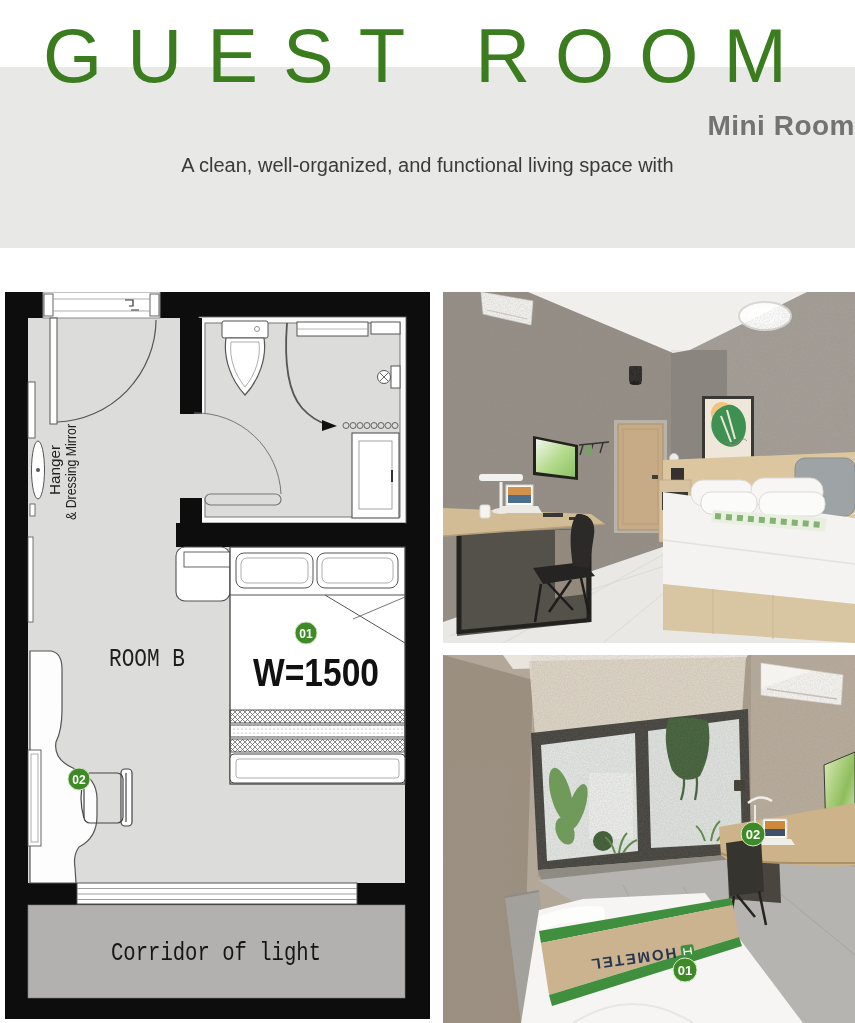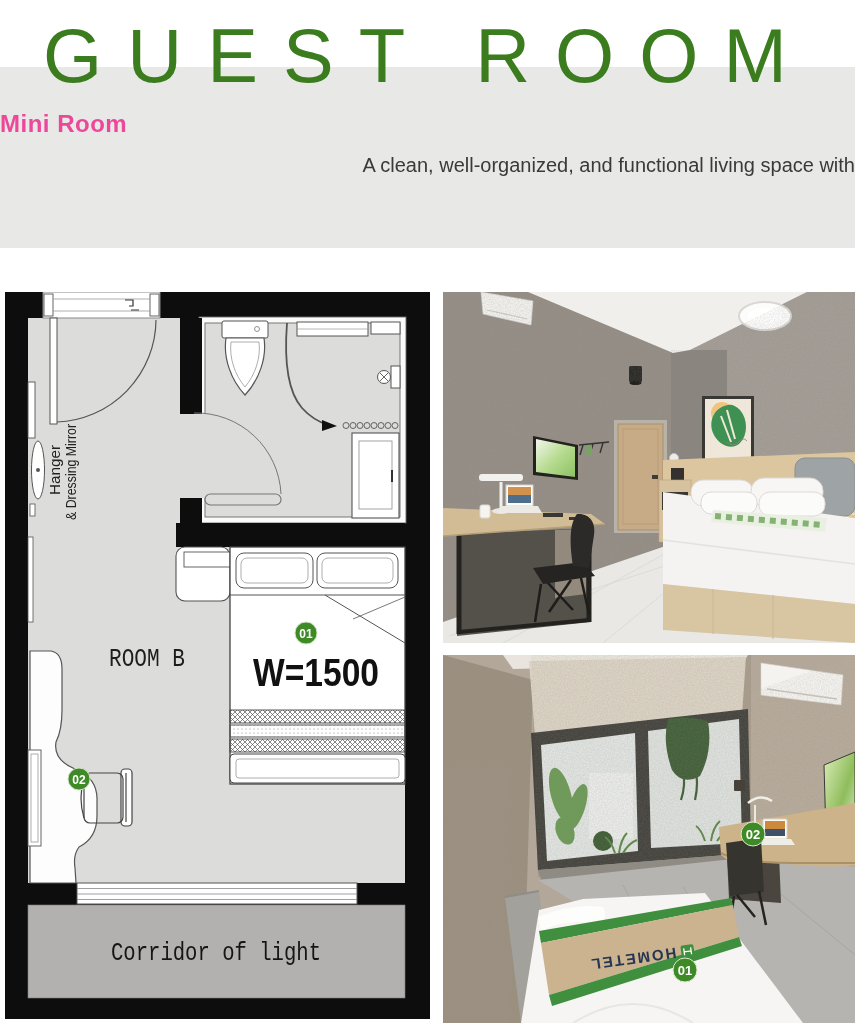--- a/index.html
+++ b/index.html
@@ -2,23 +2,23 @@
 <html><head>
 <meta charset="utf-8">
 <style>
   html,body{margin:0;padding:0;background:#fff;}
   .page{position:relative;width:855px;height:1023px;background:#ffffff;overflow:hidden;
         font-family:"Liberation Sans", sans-serif;}
   .gray-band{position:absolute;left:0;top:67px;width:855px;height:181px;background:#e8e8e7;}
   .main-title{position:absolute;left:0;top:14px;width:855px;text-align:center;
       font-size:76px;line-height:84px;font-weight:400;letter-spacing:0.33em;
       color:#3b7d1e;white-space:nowrap;}
-  .subtitle{position:absolute;left:0;top:110px;width:855px;text-align:left;
-      font-size:24px;font-weight:bold;color:#ec4899;letter-spacing:0.5px;}
-  .desc{position:absolute;left:0;top:150px;width:855px;text-align:right;
+  .subtitle{position:absolute;left:0;top:110px;width:855px;text-align:right;
+      font-size:28px;font-weight:bold;color:#737373;letter-spacing:0.5px;}
+  .desc{position:absolute;left:0;top:150px;width:855px;text-align:center;
       font-size:20px;line-height:31px;color:#3a3a38;}
   svg{position:absolute;display:block;}
   #plan{left:5px;top:292px;}
   #photoTop{left:443px;top:292px;}
   #photoBottom{left:443px;top:655px;}
   text{font-family:"Liberation Sans", sans-serif;}
   .cad{font-family:"Liberation Mono", monospace;}
 </style>
 </head>
 <body>

